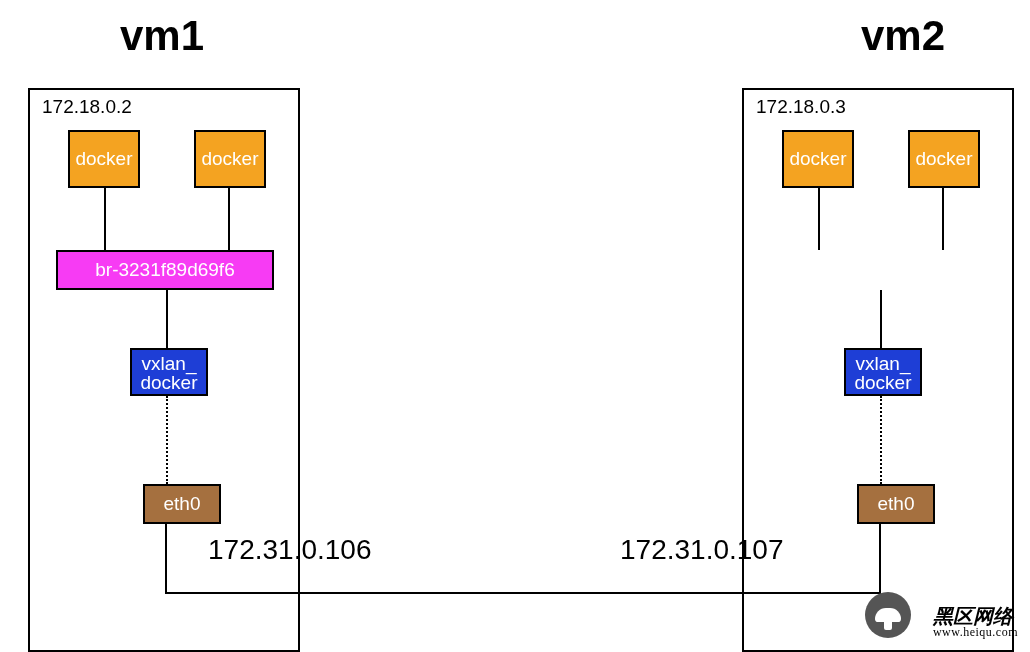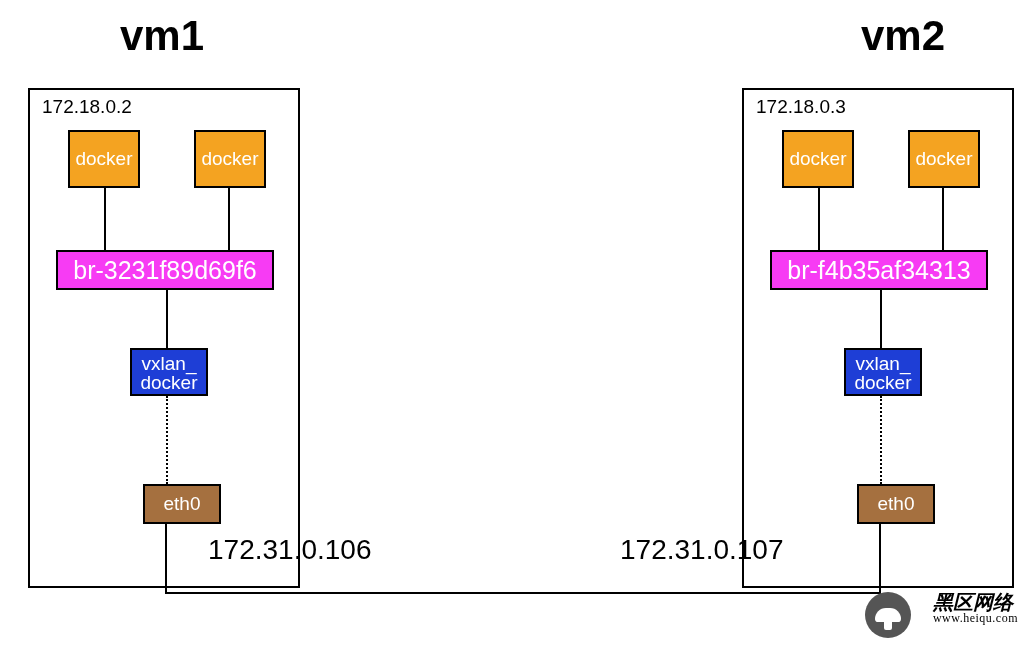--- a/index.html
+++ b/index.html
@@ -16,21 +16,21 @@
     position: absolute;
     font-size: 42px;
     font-weight: 700;
     color: #000;
   }
   .vm-box {
     position: absolute;
     border: 2px solid #000;
     background: #fff;
     width: 272px;
-    height: 500px;
+    height: 564px;
   }
   .ip-top {
     position: absolute;
     top: 6px;
     left: 12px;
     font-size: 19px;
   }
   .docker-box {
     position: absolute;
     width: 72px;
@@ -45,21 +45,21 @@
   }
   .bridge-box {
     position: absolute;
     left: 26px;
     top: 160px;
     width: 218px;
     height: 40px;
     background: #f73bf4;
     border: 2px solid #000;
     color: #fff;
-    font-size: 25px;
+    font-size: 19px;
     display: flex;
     align-items: center;
     justify-content: center;
   }
   .vxlan-box {
     position: absolute;
     left: 100px;
     top: 258px;
     width: 78px;
     height: 48px;
@@ -100,21 +100,21 @@
   .dotted-v {
     position: absolute;
     width: 0;
     border-left: 2px dotted #000;
   }
   .watermark {
     position: absolute;
     right: 12px;
     bottom: 14px;
     display: flex;
-    align-items: flex-start;
+    align-items: flex-end;
     gap: 22px;
   }
   .wm-circle {
     width: 46px;
     height: 46px;
     border-radius: 50%;
     background: #555;
     display:flex;
     align-items:center;
     justify-content:center;
@@ -169,21 +169,20 @@
 
 <div class="vm-box" style="left:742px; top:88px;">
   <div class="ip-top">172.18.0.3</div>
 
   <div class="docker-box" style="left:38px; top:40px;">docker</div>
   <div class="docker-box" style="left:164px; top:40px;">docker</div>
 
   <div class="line" style="left:74px; top:98px; width:2px; height:62px;"></div>
   <div class="line" style="left:198px; top:98px; width:2px; height:62px;"></div>
 
-  <div class="bridge-box">br-f4b35af34313</div>
 
   <div class="line" style="left:136px; top:200px; width:2px; height:58px;"></div>
 
   <div class="vxlan-box">vxlan_<br>docker</div>
 
   <div class="dotted-v" style="left:136px; top:306px; height:88px;"></div>
 
   <div class="eth-box">eth0</div>
 </div>
 

